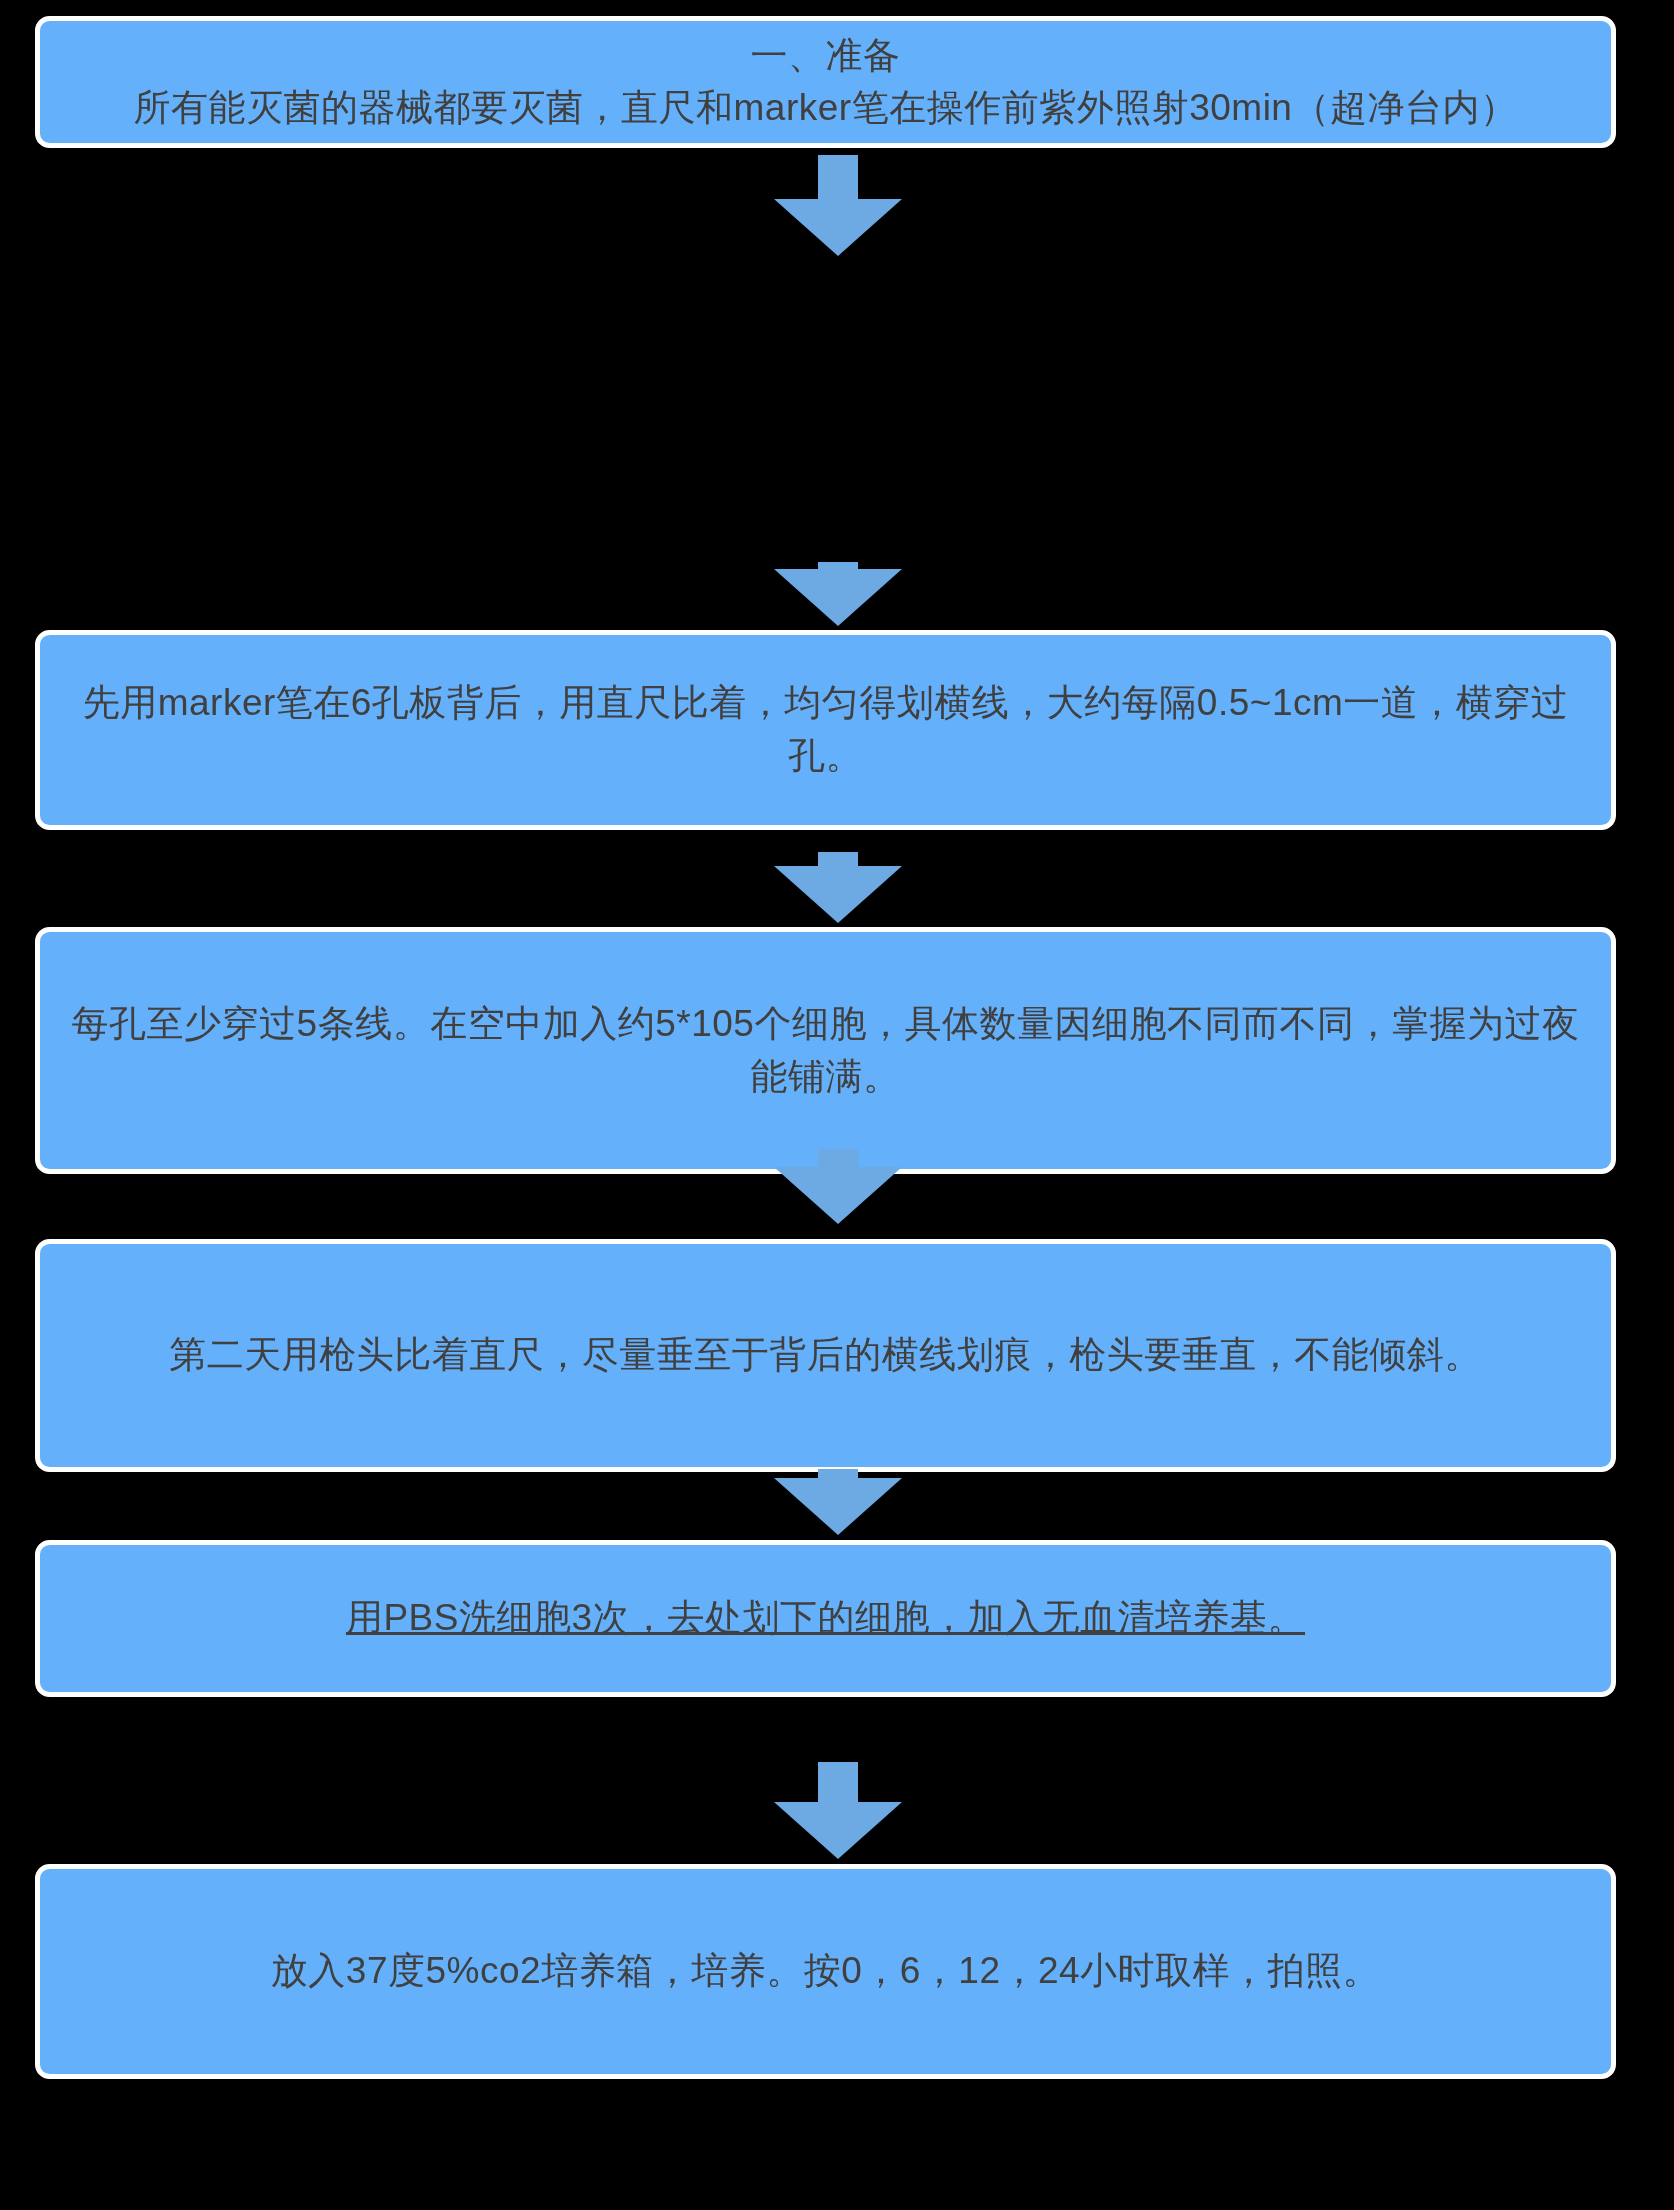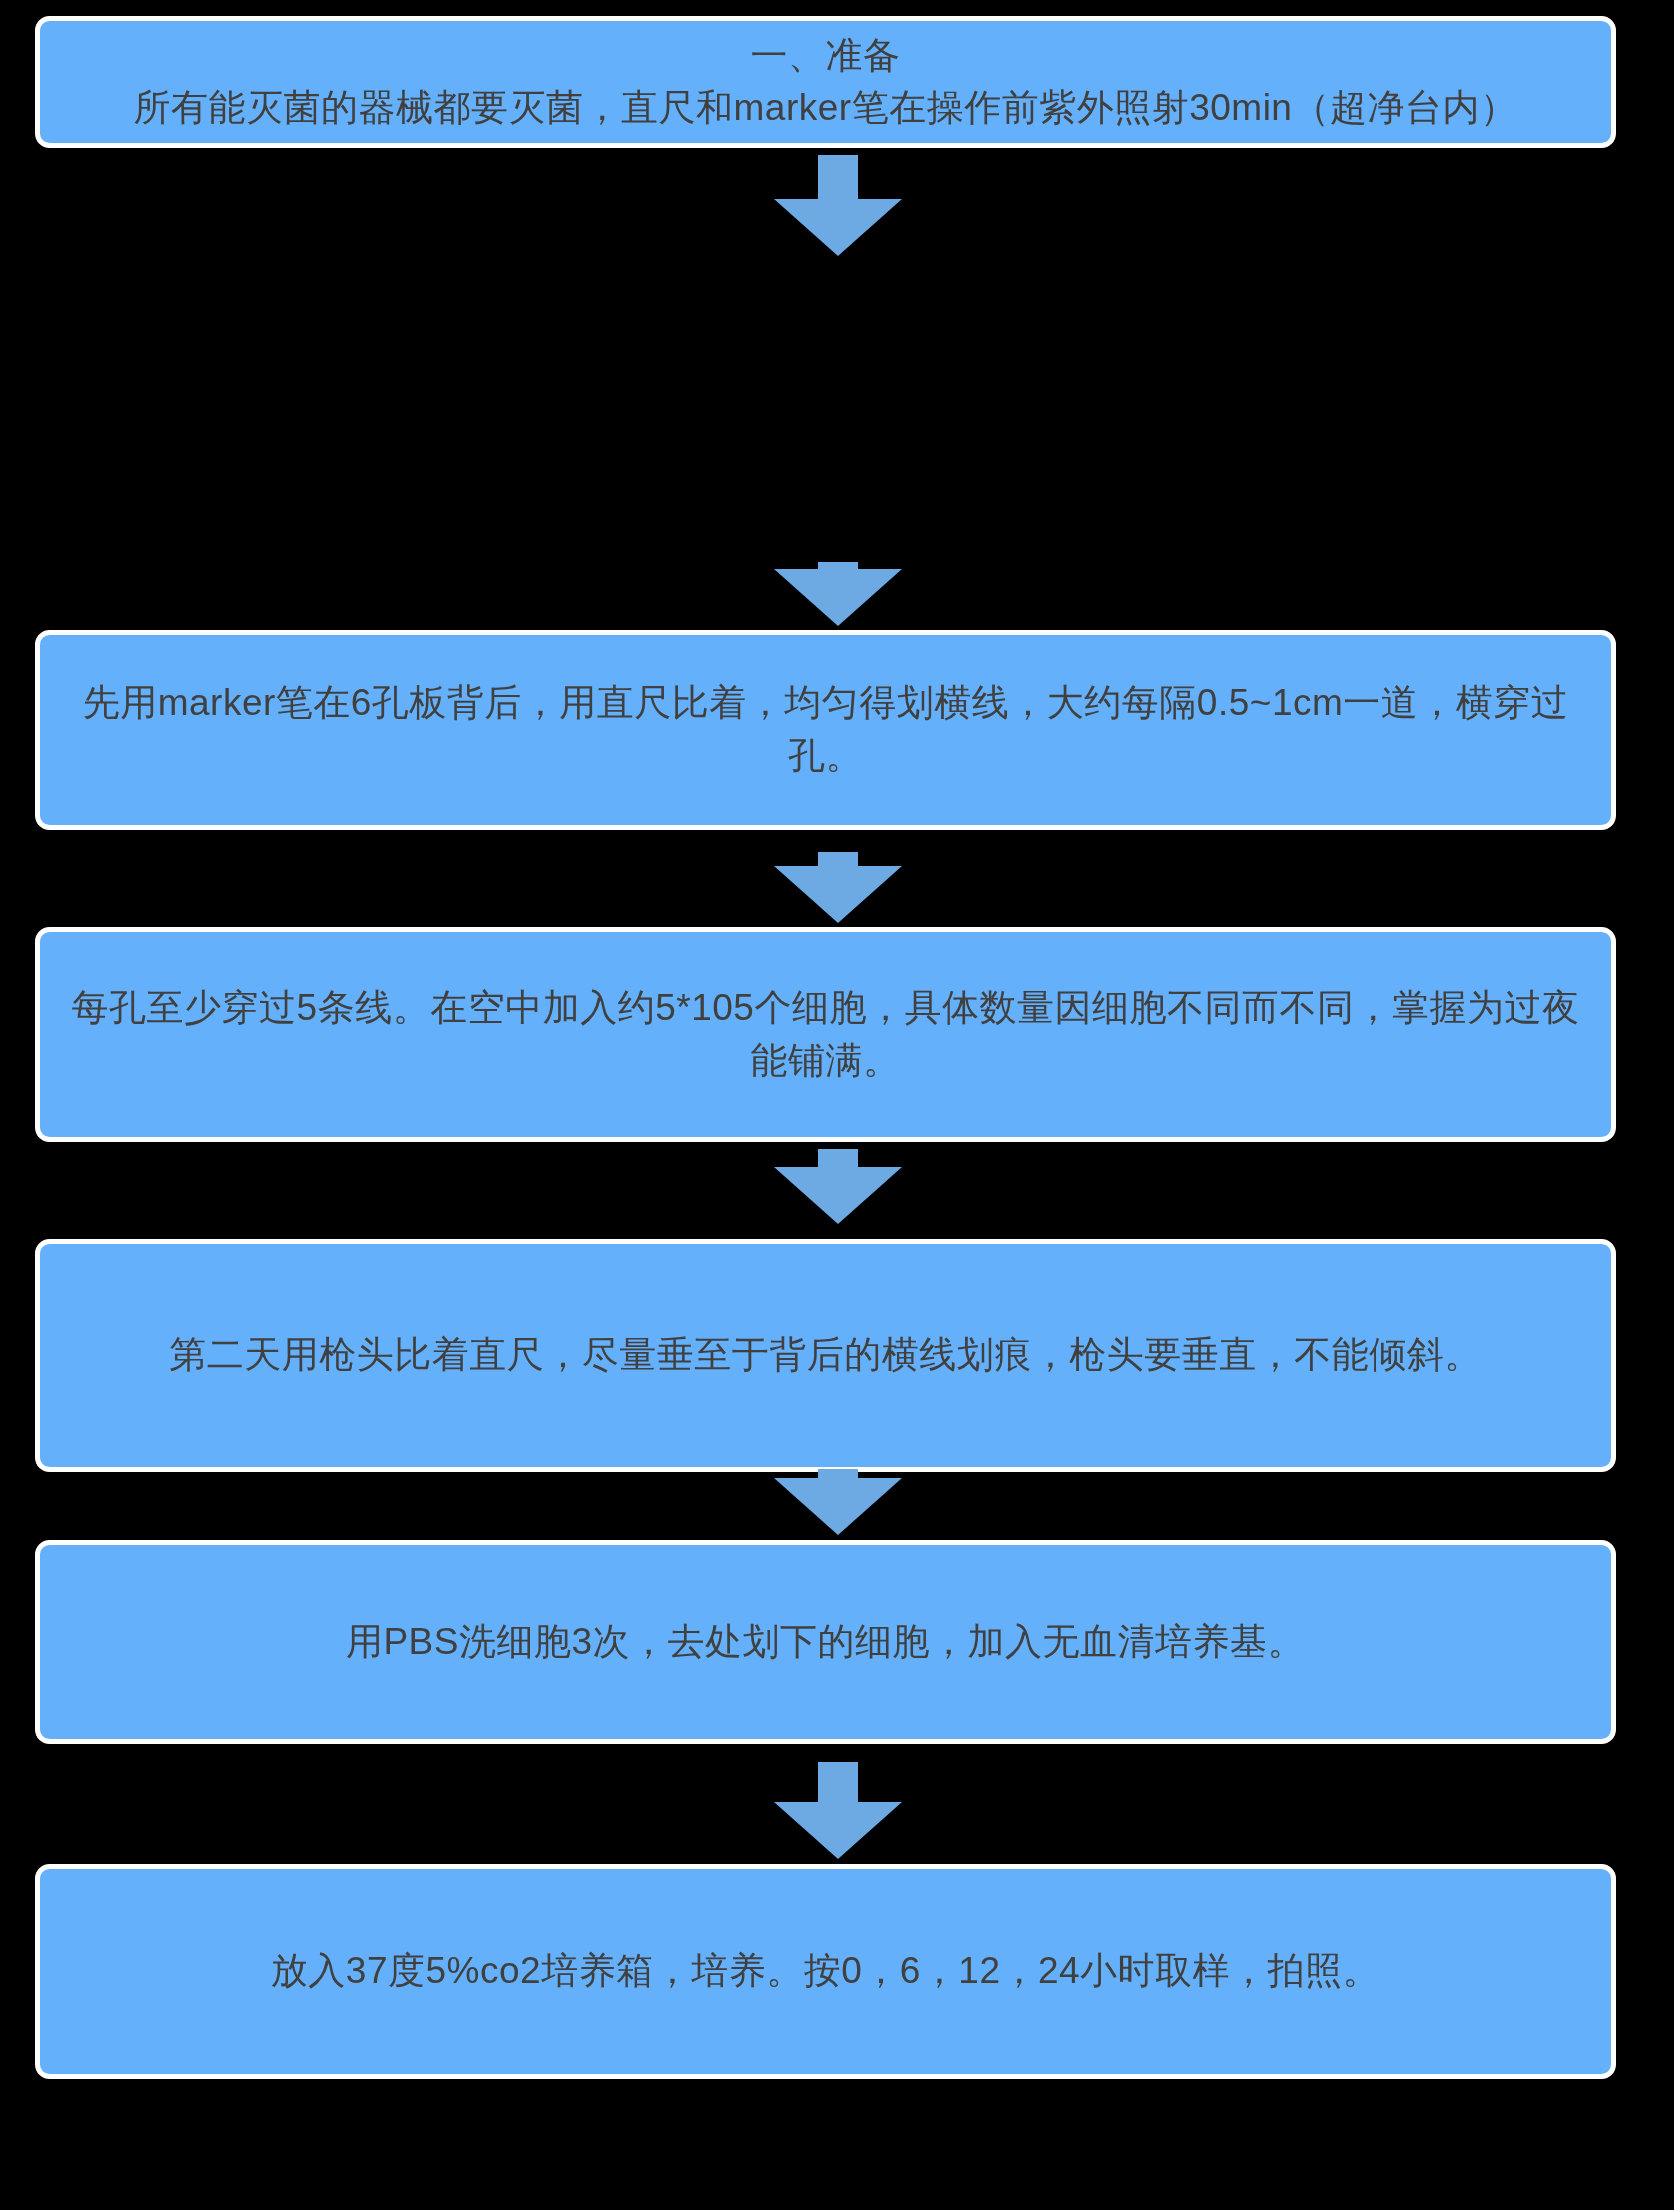--- a/index.html
+++ b/index.html
@@ -54,23 +54,23 @@
   
   .node.narrow {
     left: 640px;
     width: 416px;
   }
 
   
   #node-prepare      { top: 16.4px;   height: 132px; font-size: 37px; }
   #node-process      { top: 377px;  height: 178px; font-size: 37px; }
   #node-marker-lines { top: 630px;  height: 200px; font-size: 37px; }
-  #node-cell-seed    { top: 927px; height: 215px; font-size: 37px; }
+  #node-cell-seed    { top: 927px; height: 247px; font-size: 37px; }
   #node-scratch      { top: 1229px; height: 233px; font-size: 37px; margin-top: 10px; }
-  #node-pbs-wash     { top: 1540px; height: 204px; font-size: 37px; }
+  #node-pbs-wash     { top: 1540px; height: 157px; font-size: 37px; text-decoration: underline; }
   #node-incubate     { top: 1864px; height: 215px; font-size: 37px; }
 
   
   .arrow {
     position: absolute;
     left: 50%;
     transform: translateX(-50%);
     width: 128px;
   }
   .arrow .shaft {

